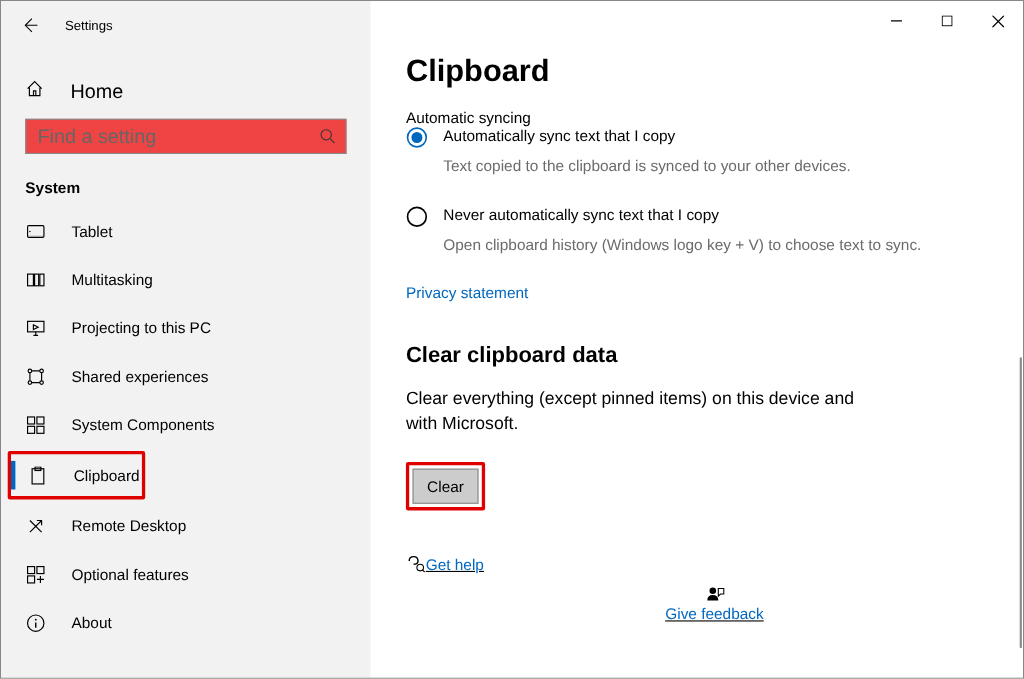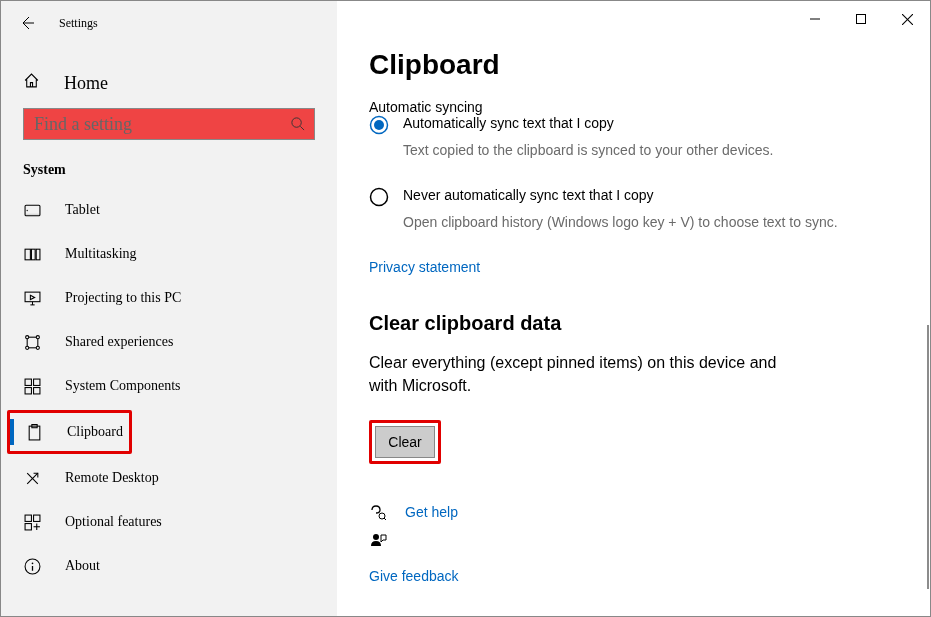--- a/index.html
+++ b/index.html
@@ -14,21 +14,20 @@
       position: relative;
     }
     
     .sidebar {
       width: 336px;
       background: #f2f2f2;
       display: flex;
       flex-direction: column;
       padding: 7px 0 0 0;
       flex-shrink: 0;
-      font-family: Liberation Serif, serif;
     }
     .titlebar-left {
       display: flex;
       align-items: center;
       height: 30px;
       padding-left: 18px;
       gap: 24px;
       font-size: 12px;
       color: #000;
     }
@@ -142,21 +141,21 @@
     .clear-btn-wrap { border: 3px solid #e10000; border-radius:2px; display:inline-block; padding:3px;}
     .clear-btn {
       background: #cccccc;
       border: 1px solid #888;
       width: 60px;
       height: 32px;
       font-size: 14px;
       font-family:inherit;
       cursor:pointer;
     }
-    .help-row { display:flex; align-items:flex-start; gap:18px; margin-top: 40px; padding-left:0; }
+    .help-row { display:flex; align-items:center; margin-top: 40px; padding-left:0;text-decoration:underline; }
     .help-row + .help-row { margin-top: 10px; flex-direction: column; }
     .help-icon { width:18px; height:18px; display:flex; align-items:center; color:#000;}
     .scroll-indicator { position:absolute; right:1px; top:324px; width:2px; height:264px; background:#8c8c8c;}
   </style>
 </head>
 <body>
 
 <div class="sidebar">
   <div class="titlebar-left">
     <span class="back-icon">

